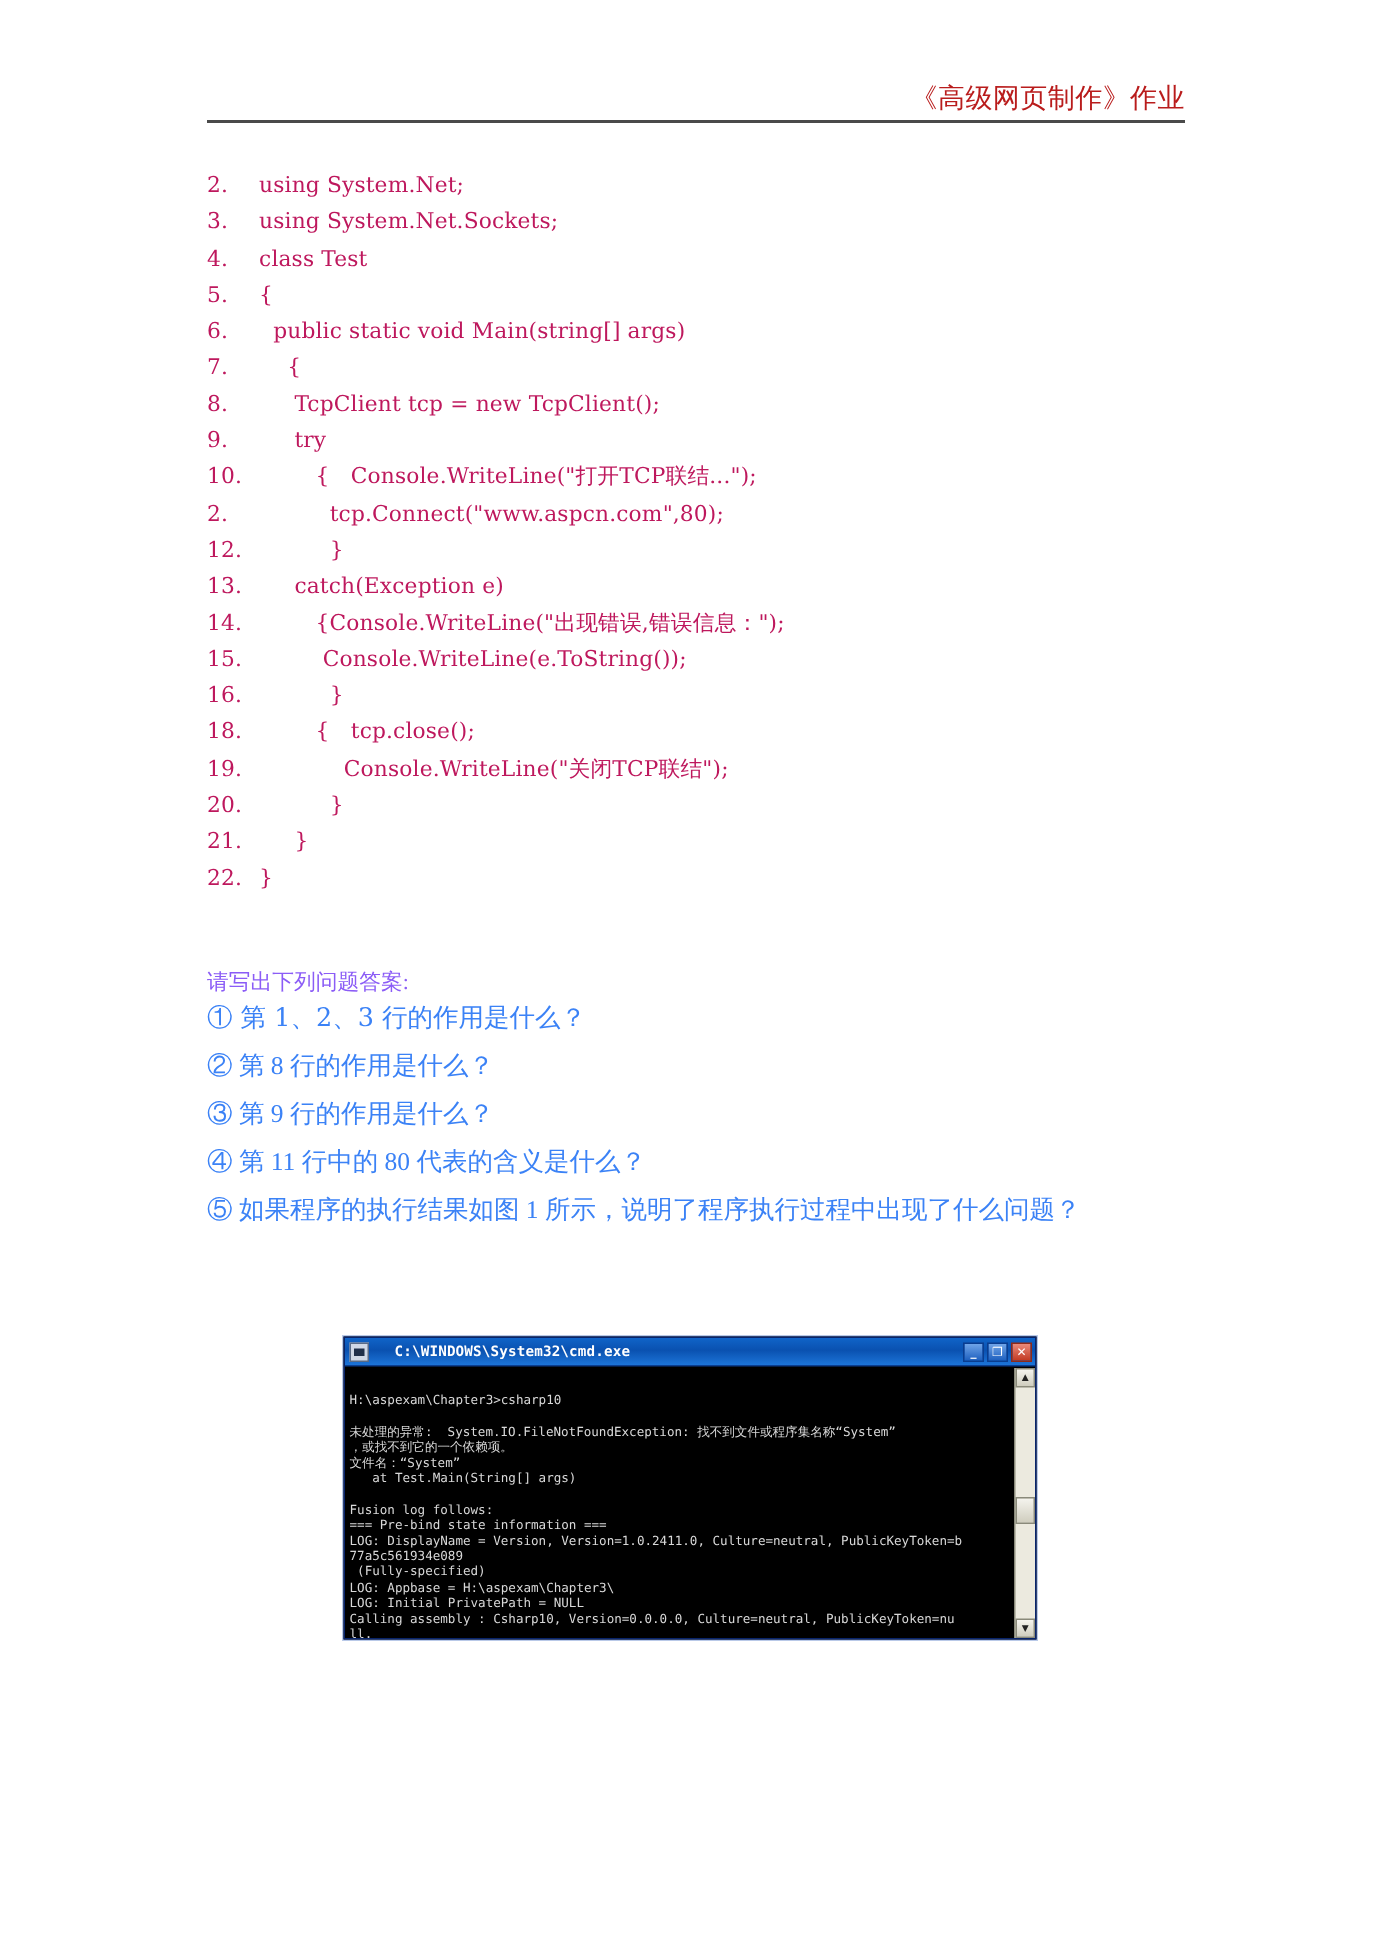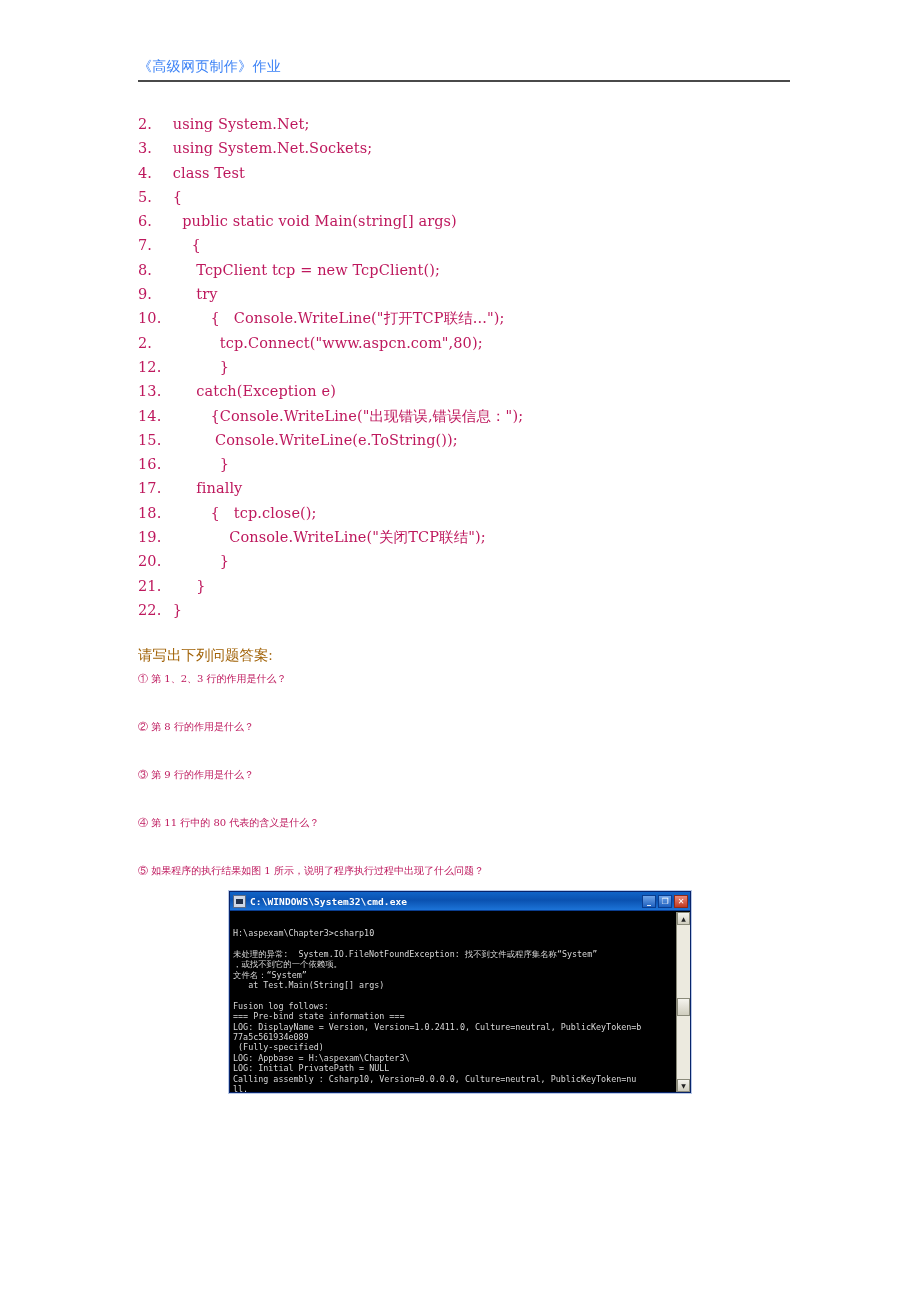--- a/index.html
+++ b/index.html
@@ -22,23 +22,23 @@
   }
 
   
   .header-area {
     position: absolute;
     left: 138px;
     top: 58px;
     width: 652px;
   }
   .header-title {
-    text-align: left;
-    font-size: 14px;
-    color: #3b82f6;
+    text-align: right;
+    font-size: 18px;
+    color: #b91c1c;
     letter-spacing: 0.3px;
     font-family: "DejaVu Serif", "Liberation Serif", serif;
     line-height: 16px;
   }
   .header-rule {
     margin-top: 6px;
     height: 2px;
     background: #4a4a4a;
     width: 652px;
   }
@@ -68,30 +68,30 @@
   .questions {
     position: absolute;
     left: 138px;
     top: 643px;
     width: 660px;
   }
   .q-intro {
     font-family: Liberation Serif, serif;
     font-size: 14.5px;
     line-height: 24px;
-    color: #a16207;
+    color: #8b5cf6;
   }
   .q-item {
     font-family: "DejaVu Serif", "Liberation Serif", serif;
-    font-size: 10px;
+    font-size: 17px;
     line-height: 24px;
-    color: #be185d;
+    color: #3b82f6;
     margin-top: 0px;
   }
-  .q-item.spaced { margin-top: 24px; }
+  .q-item.spaced { margin-top: 8px; font-family: Liberation Serif, serif; }
 
   
   .figure {
     position: absolute;
     left: 229px;
     top: 891px;
     width: 462px;
   }
   .console-window {
     width: 462px;
@@ -101,20 +101,21 @@
     position: relative;
     box-shadow: 0 0 0 1px #b9c9e8;
   }
   .title-bar {
     height: 19px;
     background: linear-gradient(to bottom, #1064c8 0%, #0a51b0 45%, #1c74d8 100%);
     display: flex;
     align-items: center;
     padding: 0 2px 0 3px;
     border-bottom: 1px solid #0a3d8f;
+    gap: 13px;
   }
   .tb-icon {
     width: 13px; height: 13px;
     background: #cfd8e6;
     border: 1px solid #5a6b86;
     margin-right: 4px;
     position: relative;
     flex: 0 0 auto;
   }
   .tb-icon::after {
@@ -234,21 +235,20 @@
       <div class="code-line"><span class="num">7.</span><span>     {</span></div>
       <div class="code-line"><span class="num">8.</span><span>      TcpClient tcp = new TcpClient();</span></div>
       <div class="code-line"><span class="num">9.</span><span>      try</span></div>
       <div class="code-line"><span class="num">10.</span><span>         {   Console.WriteLine("打开TCP联结...");</span></div>
       <div class="code-line"><span class="num">2.</span><span>           tcp.Connect("www.aspcn.com",80);</span></div>
       <div class="code-line"><span class="num">12.</span><span>           }</span></div>
       <div class="code-line"><span class="num">13.</span><span>      catch(Exception e)</span></div>
       <div class="code-line"><span class="num">14.</span><span>         {Console.WriteLine("出现错误,错误信息：");</span></div>
       <div class="code-line"><span class="num">15.</span><span>          Console.WriteLine(e.ToString());</span></div>
       <div class="code-line"><span class="num">16.</span><span>           }</span></div>
-      <div class="code-line"><span class="num">17.</span><span>      finally</span></div>
       <div class="code-line"><span class="num">18.</span><span>         {   tcp.close();</span></div>
       <div class="code-line"><span class="num">19.</span><span>             Console.WriteLine("关闭TCP联结");</span></div>
       <div class="code-line"><span class="num">20.</span><span>           }</span></div>
       <div class="code-line"><span class="num">21.</span><span>      }</span></div>
       <div class="code-line"><span class="num">22.</span><span> }</span></div>
     </div>
 
   <div class="questions">
     <div class="q-intro">请写出下列问题答案:</div>
     <div class="q-item">① 第 1、2、3 行的作用是什么？</div>

